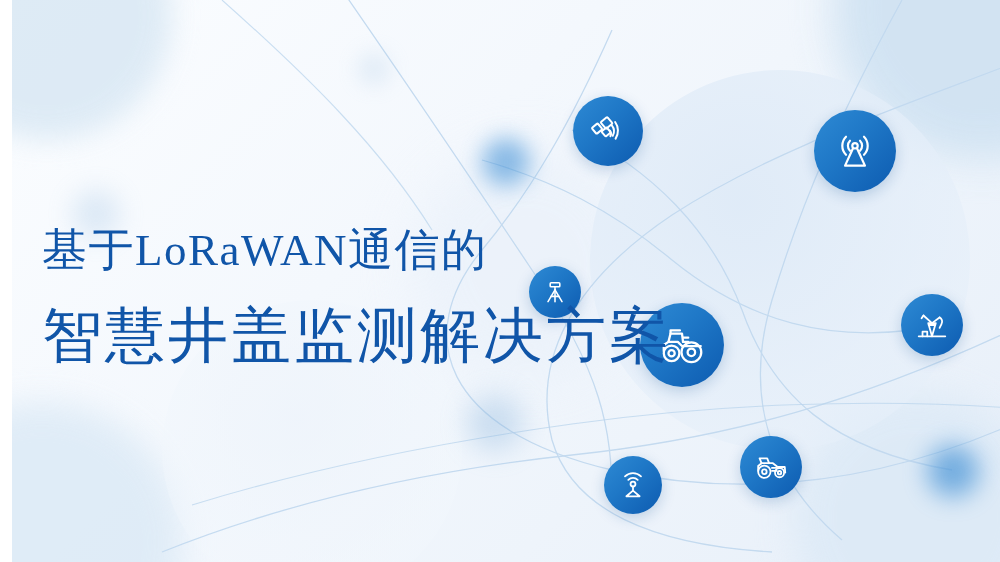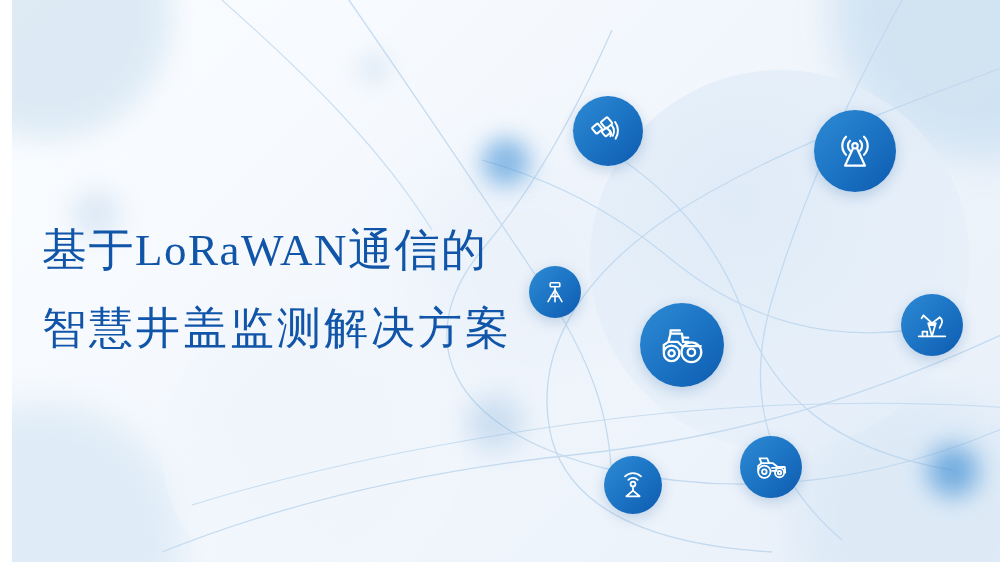--- a/index.html
+++ b/index.html
@@ -109,21 +109,21 @@
     font-size: 45px;
     font-weight: 400;
     letter-spacing: 1.5px;
     line-height: 1.0;
     white-space: nowrap;
   }
   .title-line.l1 { margin-bottom: 33px; }
   .title-line.l2 {
     font-family: "Liberation Sans", "DejaVu Sans", sans-serif;
     letter-spacing: 3px;
-    font-size: 44px;
+    font-size: 60px;
   }
 
   
   .node {
     position: absolute;
     border-radius: 50%;
     background: linear-gradient(135deg, #2e8ad4 0%, #1f78c7 42%, #0d5bb0 100%);
     box-shadow: 0 4px 14px rgba(18, 80, 150, 0.22);
     display: flex;
     align-items: center;

